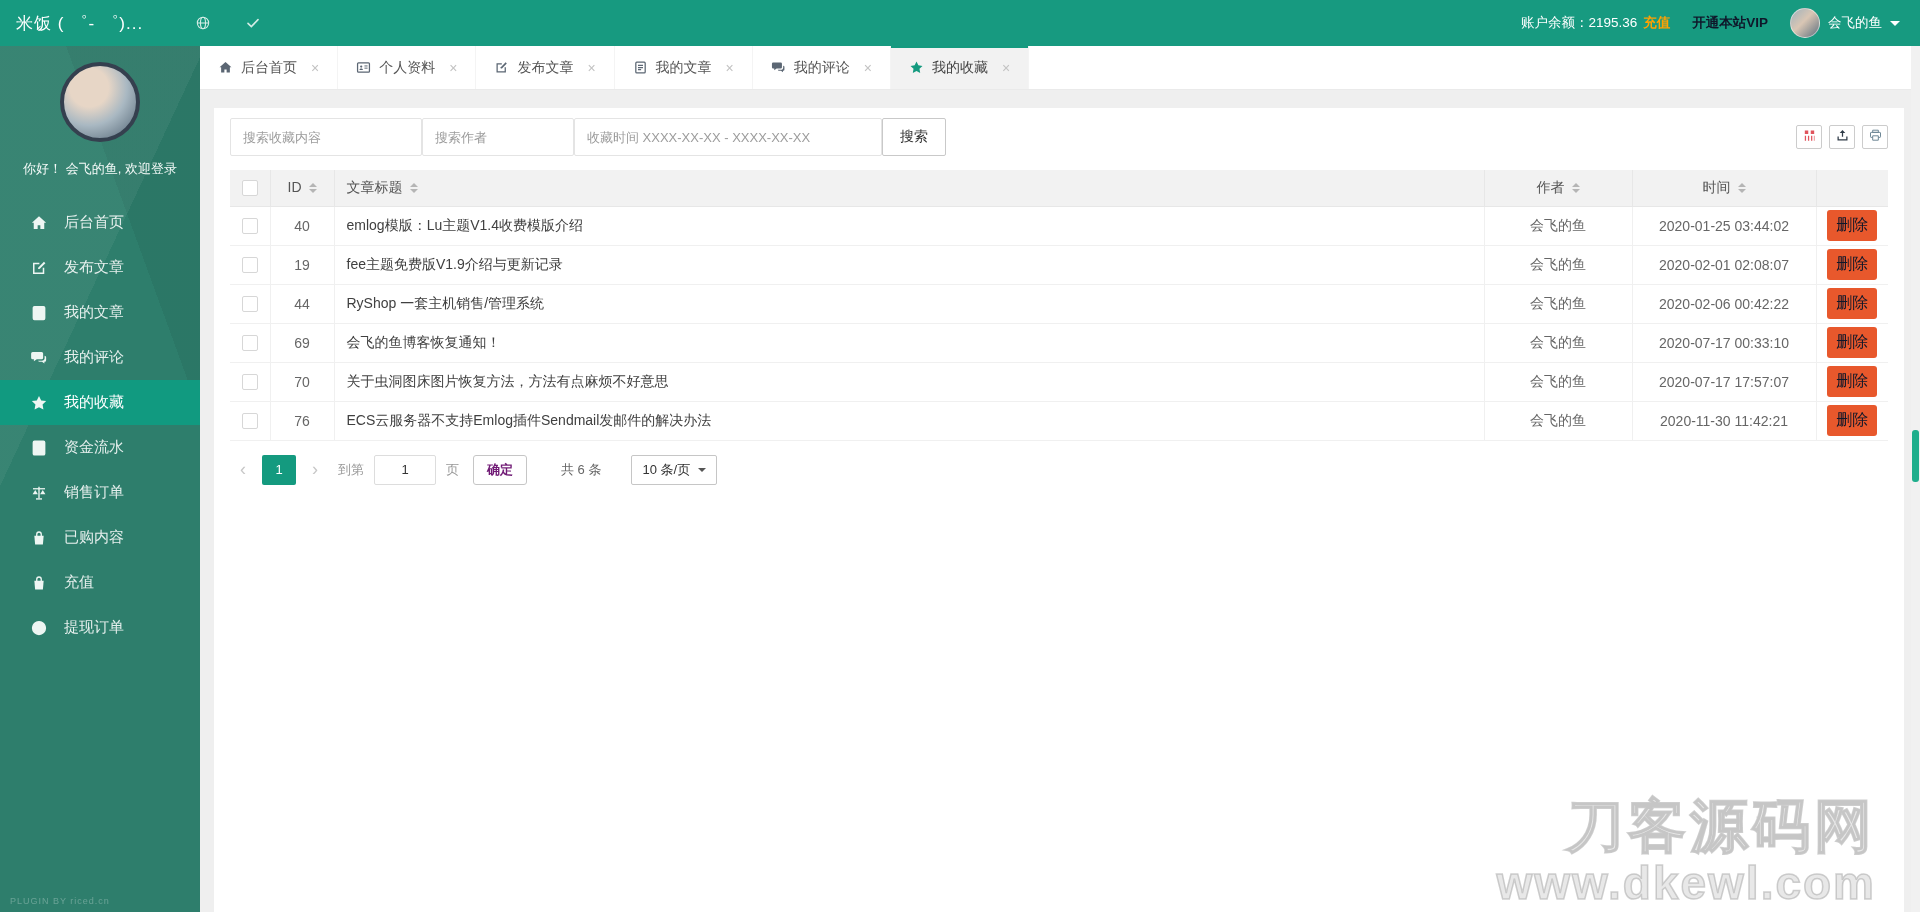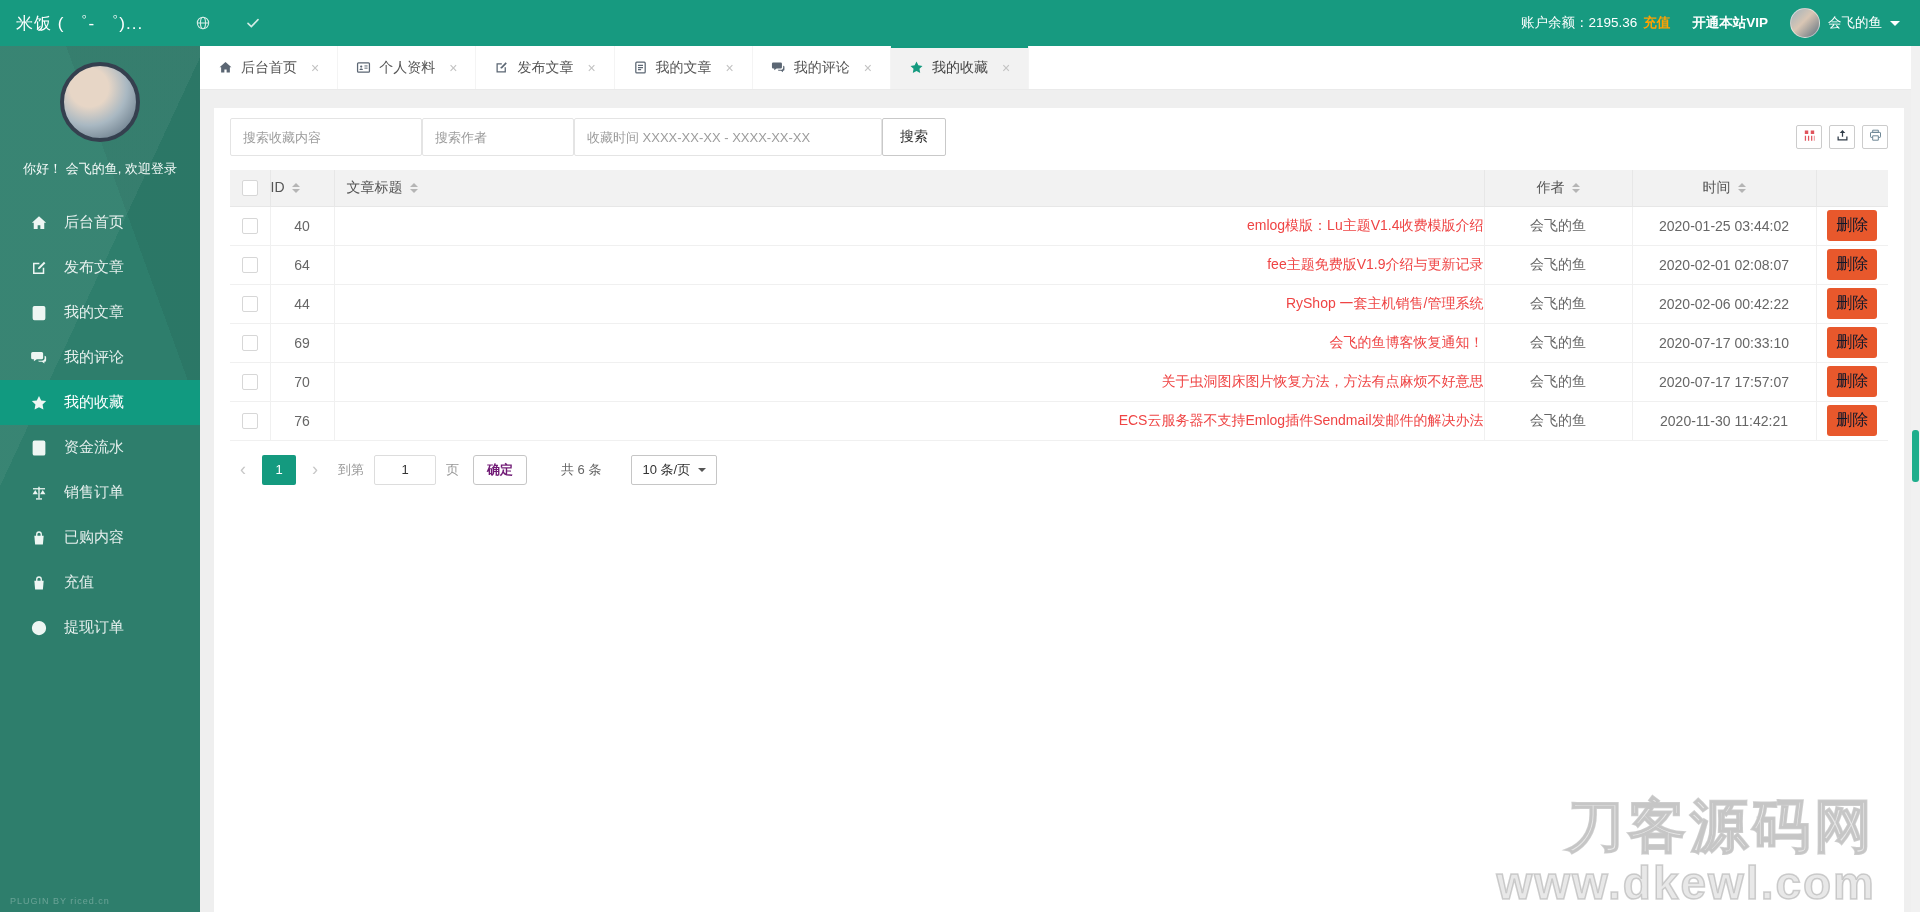--- a/index.html
+++ b/index.html
@@ -6,21 +6,21 @@
   html,body { width:1920px; height:912px; overflow:hidden; font-family:"Liberation Sans","DejaVu Sans",sans-serif; background:#efefef; }
 
   
   .topbar { position:absolute; top:0; left:0; right:0; height:46px; background:#179a80; display:flex; align-items:center; color:#fff; z-index:30; }
   .logo { font-size:17px; letter-spacing:1px; padding:0 18px 0 16px; white-space:nowrap; cursor:pointer; }
   .tb-icon { width:16px; height:16px; margin-left:34px; opacity:.9; cursor:pointer; }
   .tb-icon svg { width:100%; height:100%; stroke:#eaf6f2; fill:none; stroke-width:1.6; }
   .tb-right { margin-left:auto; display:flex; align-items:center; gap:22px; padding-right:20px; font-size:13.5px; }
   .balance { white-space:nowrap; }
   .recharge { color:#ffa200; font-weight:bold; margin-left:6px; cursor:pointer; }
-  .viplink { color:#ffffff; font-weight:bold; cursor:pointer; }
+  .viplink { color:#0f172a; font-weight:bold; cursor:pointer; }
   .userbox { display:flex; align-items:center; gap:8px; cursor:pointer; }
   .avatar-sm { width:30px; height:30px; border-radius:50%; background:linear-gradient(135deg,#9fb2bd 0%,#d9c6b4 45%,#5d6f7e 100%); border:1px solid rgba(255,255,255,.5); }
   .caret { width:0; height:0; border:5px solid transparent; border-top-color:#fff; margin-top:5px; }
 
   
   .sidebar { position:absolute; top:46px; left:0; bottom:0; width:200px;
     background:
       linear-gradient(115deg, rgba(255,255,255,.05) 0 34%, rgba(255,255,255,0) 34%),
       linear-gradient(250deg, rgba(0,0,0,.06) 0 26%, rgba(0,0,0,0) 26%),
       #2e7e6c;
@@ -60,22 +60,22 @@
   .tbtn { width:26px; height:24px; border:1px solid #ccc; border-radius:2px; background:#fff; display:flex; align-items:center; justify-content:center; cursor:pointer; }
   .tbtn svg { width:15px; height:15px; }
 
   
   table { width:calc(100% - 32px); margin:4px 16px 0; border-collapse:collapse; table-layout:fixed; font-size:14px; }
   col.c-check{width:40px} col.c-id{width:64px} col.c-author{width:148px} col.c-time{width:184px} col.c-act{width:72px}
   th { background:#f2f2f2; height:36px; font-weight:normal; color:#555; border-right:1px solid #e7e7e7; border-bottom:1px solid #e7e7e7; }
   td { height:39px; color:#666; text-align:center; border-right:1px solid #f0f0f0; border-bottom:1px solid #f0f0f0; background:#fff; }
   th:last-child, td:last-child { border-right:none; }
   th.t-title, td.t-title { text-align:left; padding-left:12px; }
-  td.t-title { color:#ef4444; cursor:pointer;text-align:right; }
-  th.t-id { text-align:left; }
+  td.t-title { color:#404040; cursor:pointer; }
+  th.t-id { text-align:center; }
   .ckbox { display:inline-block; width:16px; height:16px; border:1px solid #d7d7d7; border-radius:2px; background:#fff; vertical-align:middle; cursor:pointer; }
   .sort { display:inline-flex; flex-direction:column; align-items:center; margin-left:7px; vertical-align:middle; cursor:pointer; }
   .sort i { display:block; width:0; height:0; border:4px solid transparent; }
   .sort .up { border-bottom-color:#b5b5b5; margin-bottom:2px; }
   .sort .dn { border-top-color:#b5b5b5; }
   .btn-del { background:#e8582c; color:#0f172a; font-size:16px; border:none; border-radius:3px; padding:5px 9px; cursor:pointer; font-family:inherit; }
 
   
   .pagi { display:flex; align-items:center; margin:14px 16px; font-size:13px; color:#666; gap:6px; }
   .pg-arrow { width:26px; height:30px; display:flex; align-items:center; justify-content:center; color:#c7c7c7; font-size:18px; cursor:pointer; }
@@ -334,21 +334,21 @@
         <tr>
           <td><span class="ckbox"></span></td>
           <td>40</td>
           <td class="t-title">emlog模版：Lu主题V1.4收费模版介绍</td>
           <td>会飞的鱼</td>
           <td>2020-01-25 03:44:02</td>
           <td><button class="btn-del">删除</button></td>
         </tr>
         <tr>
           <td><span class="ckbox"></span></td>
-          <td>64</td>
+          <td>19</td>
           <td class="t-title">fee主题免费版V1.9介绍与更新记录</td>
           <td>会飞的鱼</td>
           <td>2020-02-01 02:08:07</td>
           <td><button class="btn-del">删除</button></td>
         </tr>
         <tr>
           <td><span class="ckbox"></span></td>
           <td>44</td>
           <td class="t-title">RyShop 一套主机销售/管理系统</td>
           <td>会飞的鱼</td>

